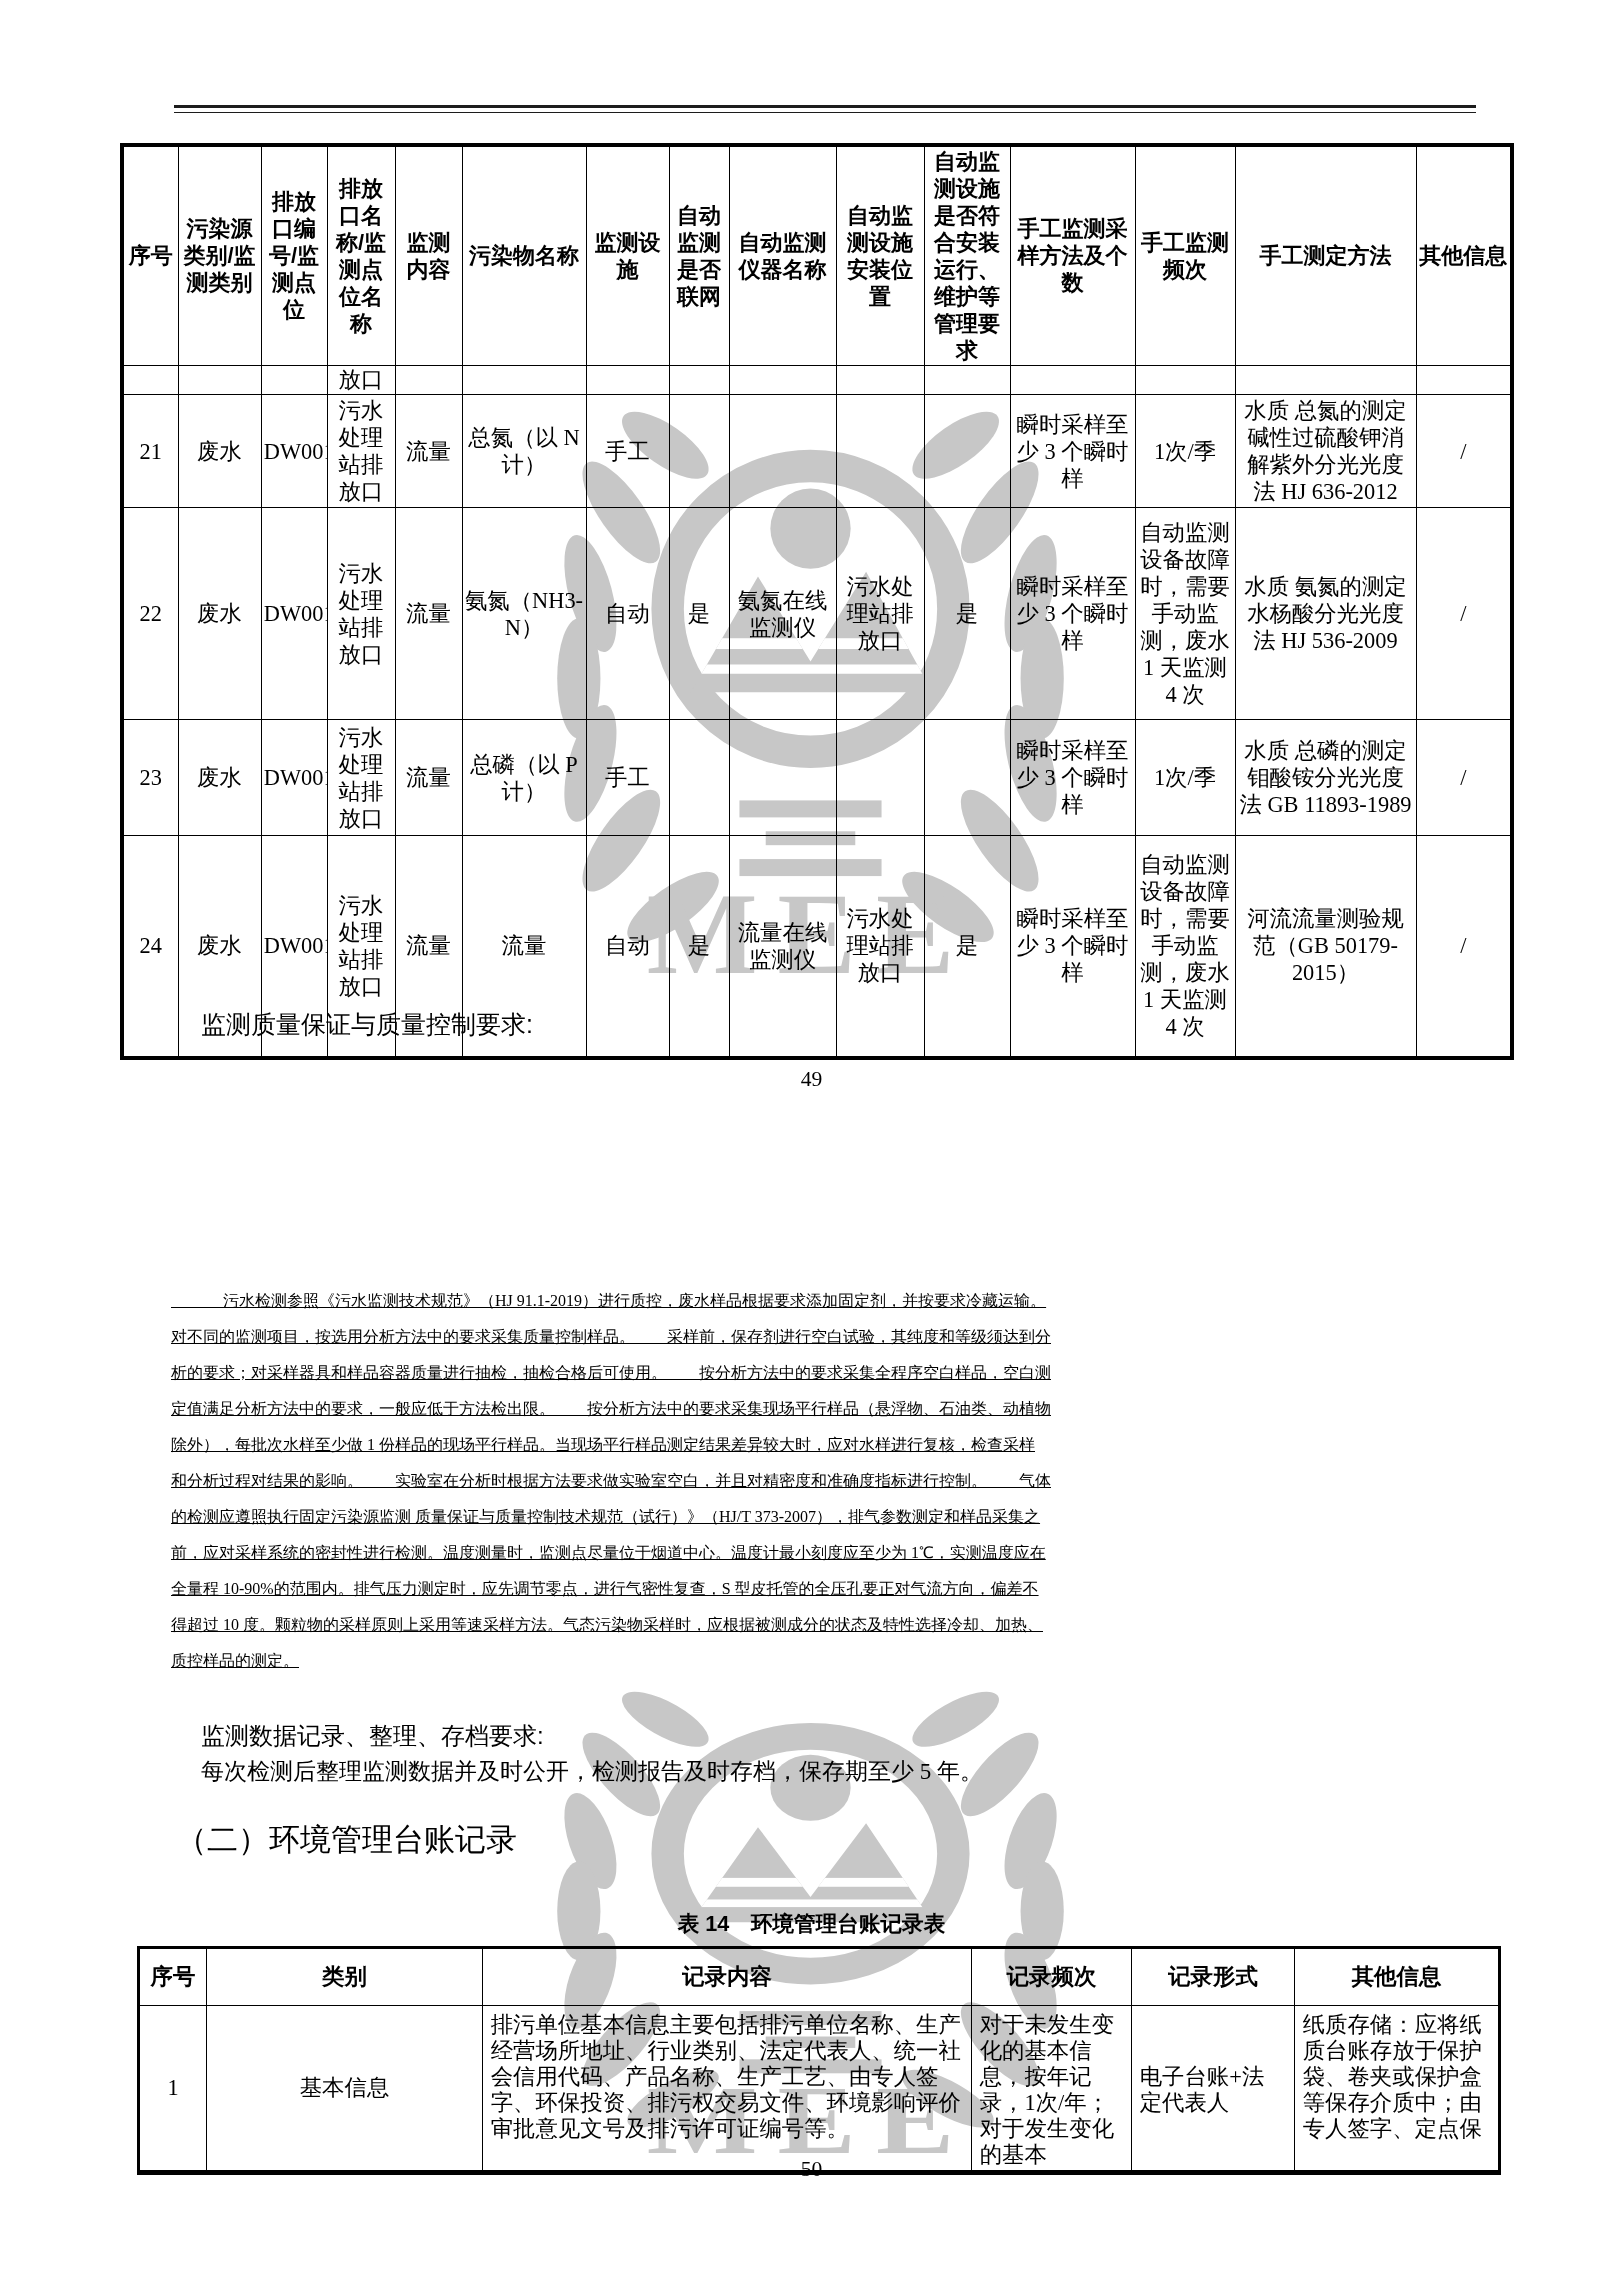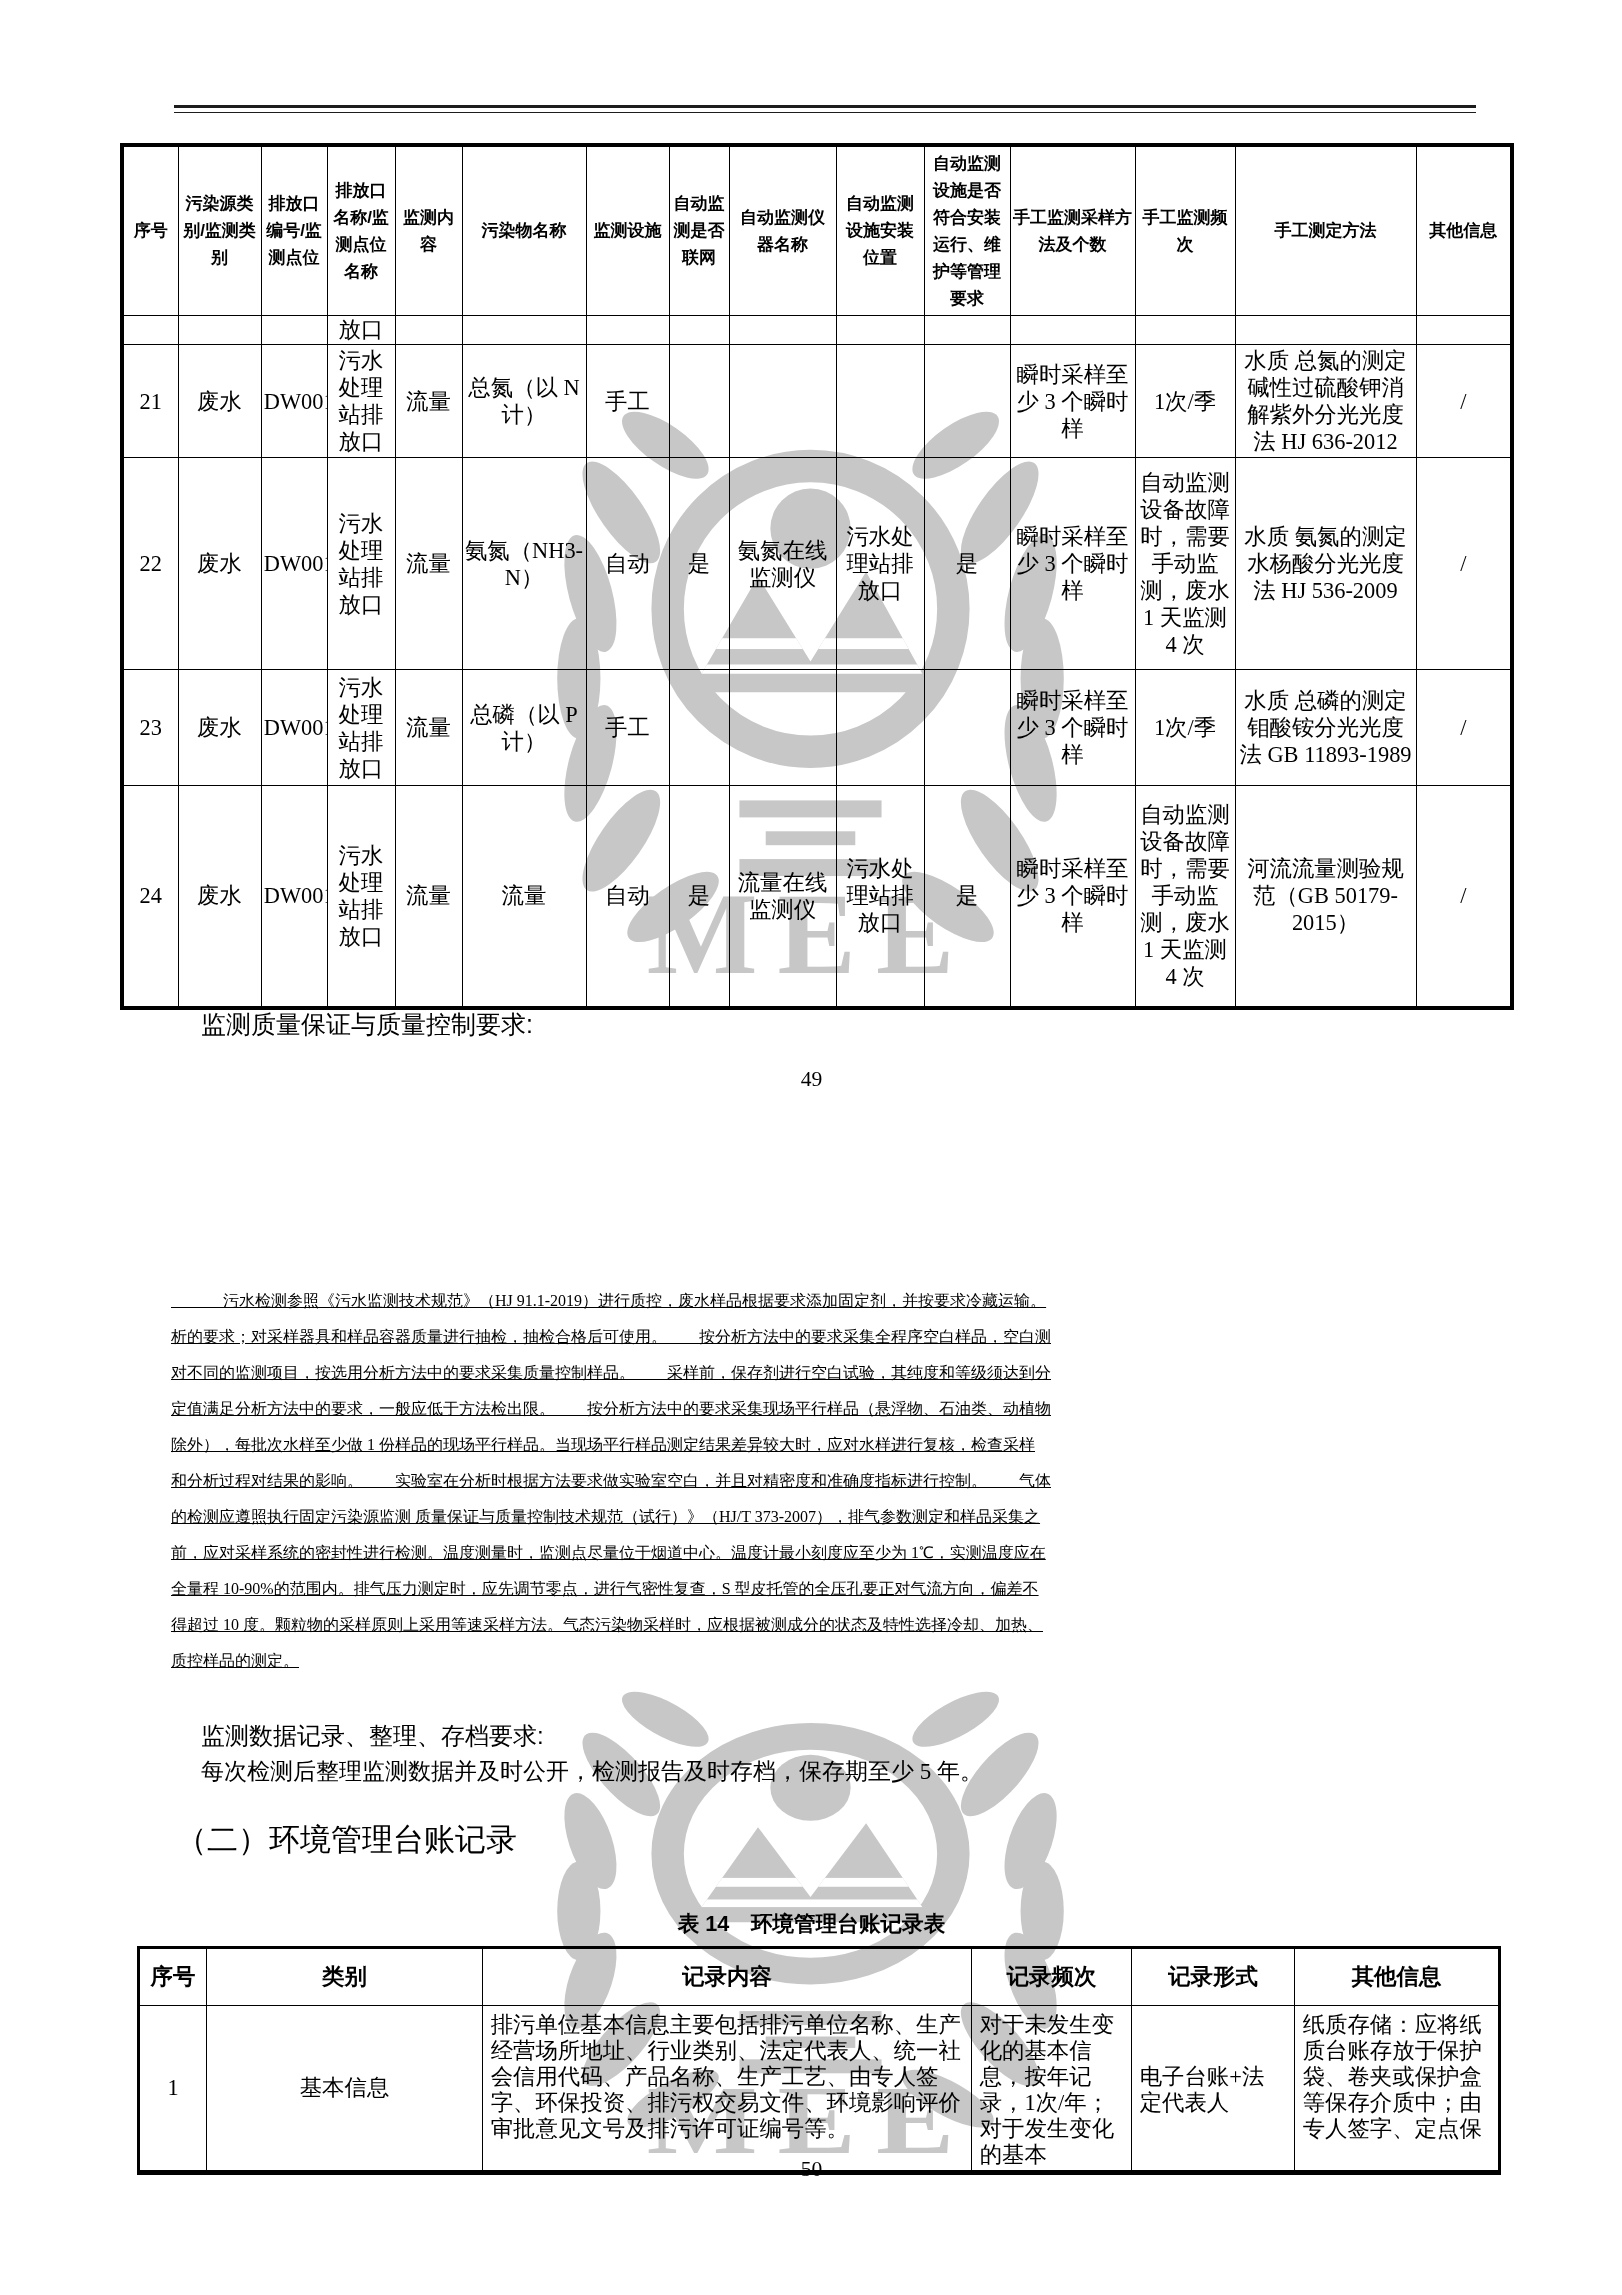--- a/index.html
+++ b/index.html
@@ -12,21 +12,21 @@
            border-top:3.1px solid #1c1c1c;border-bottom:0.8px solid #1c1c1c;}
 
   table{border-collapse:collapse;table-layout:fixed;background:transparent;}
   td{overflow:hidden;}
 
   .t1{position:absolute;left:120px;top:143px;width:1391px;height:861px;
       border:4.6px solid #000;}
   .t1 td{border:1.5px solid #000;padding:0.8px 2.3px;text-align:center;vertical-align:middle;
          font-size:22.4px;line-height:27px;}
   .t1 thead td{font-family:"Liberation Sans",sans-serif;font-weight:bold;
-               font-size:17px;line-height:27px;}
+               font-size:22px;line-height:27px;}
   .t1 thead tr{height:170px;}
   .t1 tbody tr:nth-child(1){height:28.6px;}
   .t1 tbody tr:nth-child(2){height:113px;}
   .t1 tbody tr:nth-child(3){height:212px;}
   .t1 tbody tr:nth-child(4){height:116px;}
   .t1 tbody tr:nth-child(5){height:222px;}
 
   .t2{position:absolute;left:137px;top:1946px;width:1360px;border:3.9px solid #000;
       border-bottom-width:5.4px;}
   .t2 td{border:1.5px solid #000;padding:2.3px 7.7px;text-align:center;vertical-align:middle;
@@ -235,22 +235,22 @@
         </tr>
       </tbody>
   </table>
 
   <div class="h-bold h-qa layer">监测质量保证与质量控制要求:</div>
 
   <div class="pagenum pn49 layer">49</div>
 
   <div class="para layer">
     <div class="pline">　　　 污水检测参照《污水监测技术规范》（HJ 91.1-2019）进行质控，废水样品根据要求添加固定剂，并按要求冷藏运输。</div>
+    <div class="pline">对不同的监测项目，按选用分析方法中的要求采集质量控制样品。　　采样前，保存剂进行空白试验，其纯度和等级须达到分</div>
     <div class="pline">析的要求；对采样器具和样品容器质量进行抽检，抽检合格后可使用。　　按分析方法中的要求采集全程序空白样品，空白测</div>
-    <div class="pline">对不同的监测项目，按选用分析方法中的要求采集质量控制样品。　　采样前，保存剂进行空白试验，其纯度和等级须达到分</div>
     <div class="pline">定值满足分析方法中的要求，一般应低于方法检出限。　　按分析方法中的要求采集现场平行样品（悬浮物、石油类、动植物</div>
     <div class="pline">除外），每批次水样至少做 1 份样品的现场平行样品。当现场平行样品测定结果差异较大时，应对水样进行复核，检查采样</div>
     <div class="pline">和分析过程对结果的影响。　　实验室在分析时根据方法要求做实验室空白，并且对精密度和准确度指标进行控制。　　气体</div>
     <div class="pline">的检测应遵照执行固定污染源监测 质量保证与质量控制技术规范（试行）》（HJ/T 373-2007），排气参数测定和样品采集之</div>
     <div class="pline">前，应对采样系统的密封性进行检测。温度测量时，监测点尽量位于烟道中心。温度计最小刻度应至少为 1℃，实测温度应在</div>
     <div class="pline">全量程 10-90%的范围内。排气压力测定时，应先调节零点，进行气密性复查，S 型皮托管的全压孔要正对气流方向，偏差不</div>
     <div class="pline">得超过 10 度。颗粒物的采样原则上采用等速采样方法。气态污染物采样时，应根据被测成分的状态及特性选择冷却、加热、</div>
     <div class="pline">质控样品的测定。</div>
   </div>
 

